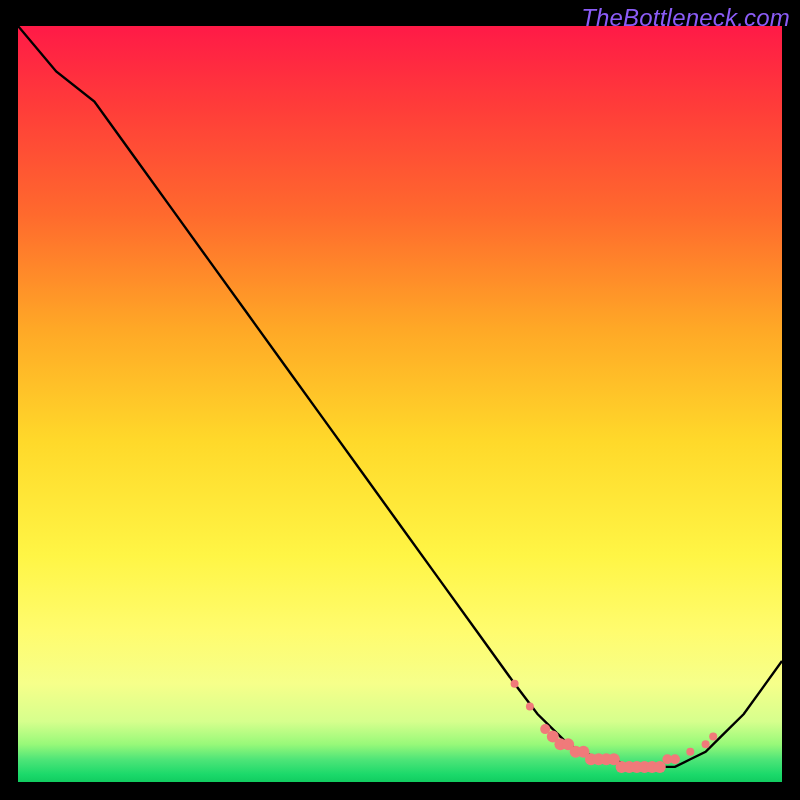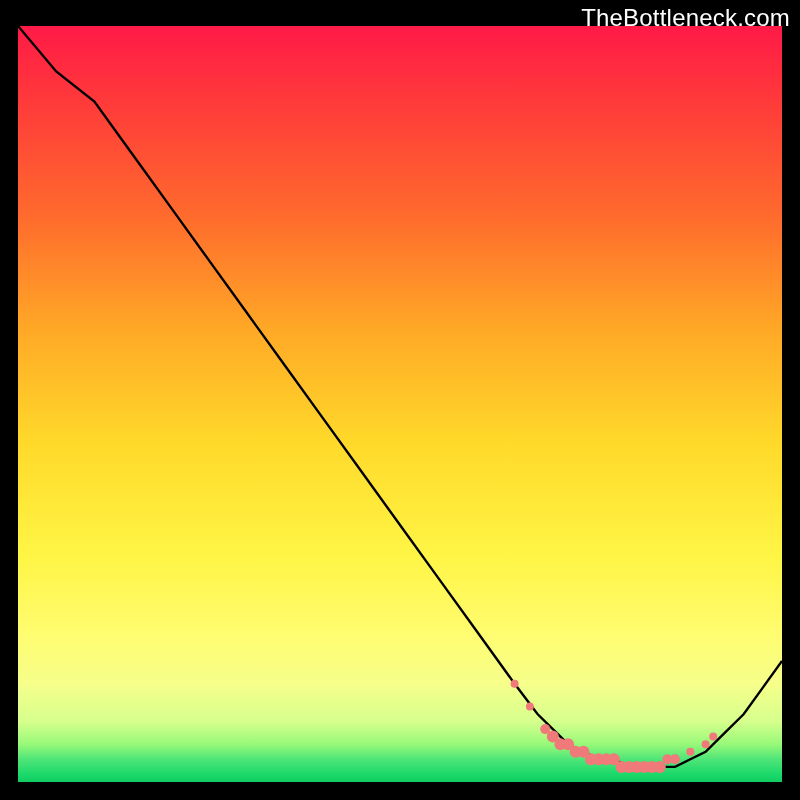--- a/index.html
+++ b/index.html
@@ -16,23 +16,24 @@
     width: 800px;
     height: 800px;
     background: #000;
   }
   .watermark {
     position: absolute;
     top: 4px;
     right: 10px;
     font-size: 24px;
     font-weight: 400;
-    color: #ffffff;
+    color: #8b5cf6;
     letter-spacing: 0.2px;
     z-index: 10;
+    font-style: italic;
   }
   .plot-area {
     position: absolute;
     left: 18px;
     top: 26px;
     width: 764px;
     height: 756px;
   }
   .gradient {
     position: absolute;

